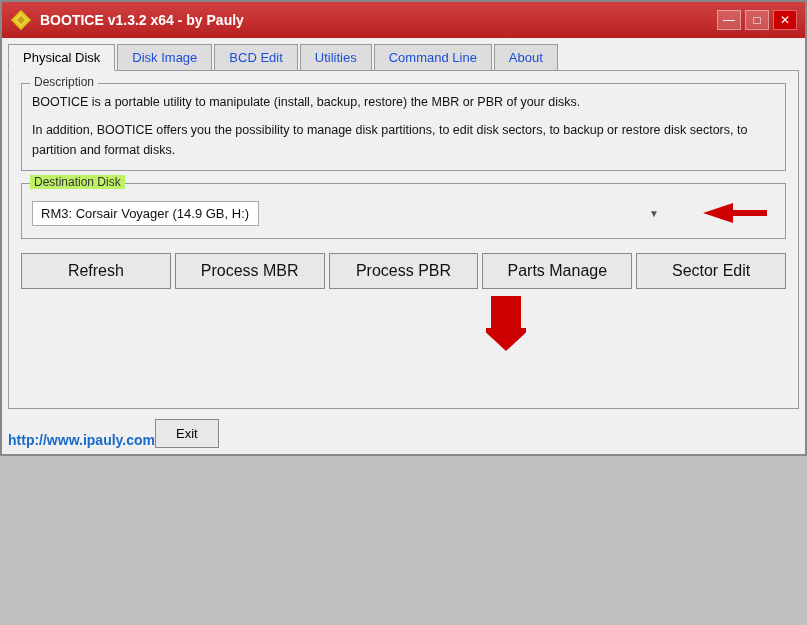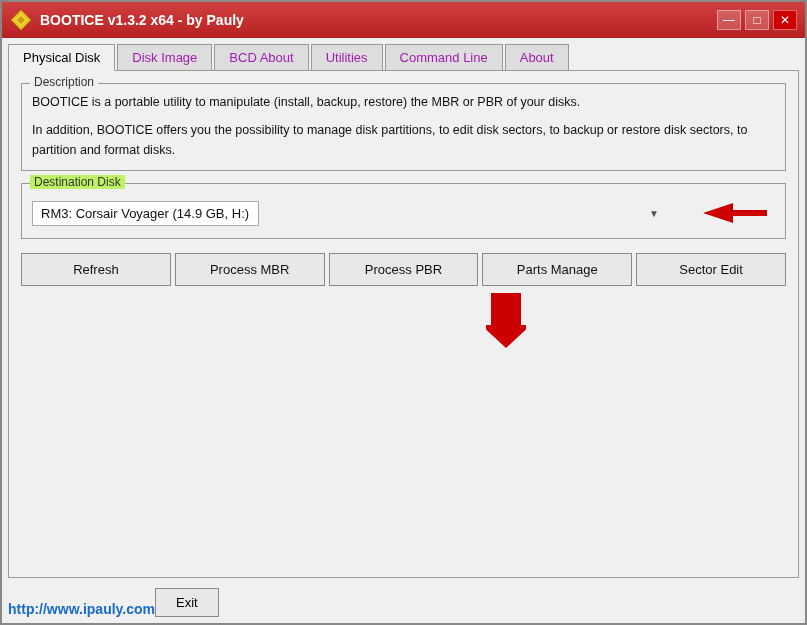--- a/index.html
+++ b/index.html
@@ -6,21 +6,21 @@
     body {
       font-family: 'Segoe UI', Tahoma, sans-serif;
       font-size: 13px;
       background: #c0c0c0;
       width: 807px;
       height: 625px;
       overflow: hidden;
     }
     .window {
       width: 807px;
-      height: 625px;
+      height: 456px;
       background: #f0f0f0;
       border: 2px solid #888;
       display: flex;
       flex-direction: column;
     }
     .title-bar {
       background: linear-gradient(to bottom, #d04040, #b82020);
       color: white;
       display: flex;
       align-items: center;
@@ -76,21 +76,21 @@
       margin-bottom: 0;
     }
     .tab {
       padding: 5px 14px;
       border: 1px solid #999;
       border-bottom: none;
       background: #ddd;
       cursor: pointer;
       margin-right: 2px;
       font-size: 13px;
-      color: #a21caf;
+      color: #1d4ed8;
     }
     .tab.active {
       background: #f0f0f0;
       border-bottom: 1px solid #f0f0f0;
       margin-bottom: -1px;
       color: #000;
       font-weight: normal;
     }
     
     .tab-content {
@@ -183,21 +183,21 @@
       display: flex;
       gap: 4px;
       margin-bottom: 10px;
     }
     .action-btn {
       flex: 1;
       padding: 8px 4px;
       border: 1px solid #888;
       background: #e8e8e8;
       cursor: pointer;
-      font-size: 13px;
+      font-size: 16px;
       color: #111;
       text-align: center;
     }
     .footer {
       display: flex;
       align-items: flex-end;
       justify-content: flex-start;
       padding: 4px 6px 6px 6px;
     }
     .link-text {
@@ -244,21 +244,21 @@
       <div class="title-btn">□</div>
       <div class="title-btn close">✕</div>
     </div>
   </div>
 
   <div class="content">
 
     <div class="tab-bar">
       <div class="tab active">Physical Disk</div>
       <div class="tab">Disk Image</div>
-      <div class="tab">BCD About</div>
+      <div class="tab">BCD Edit</div>
       <div class="tab">Utilities</div>
       <div class="tab">Command Line</div>
       <div class="tab">About</div>
     </div>
 
     <div class="tab-content">
 
       <div class="group-box">
         <span class="group-box-label">Description</span>
         <div class="description-text">

